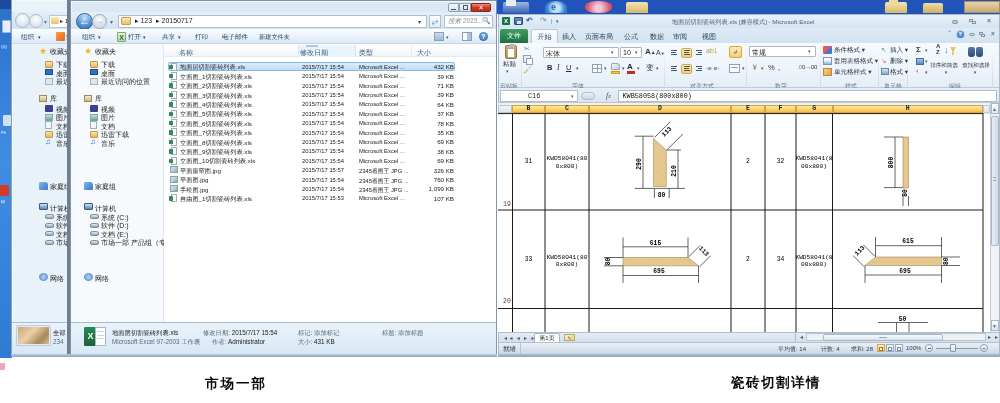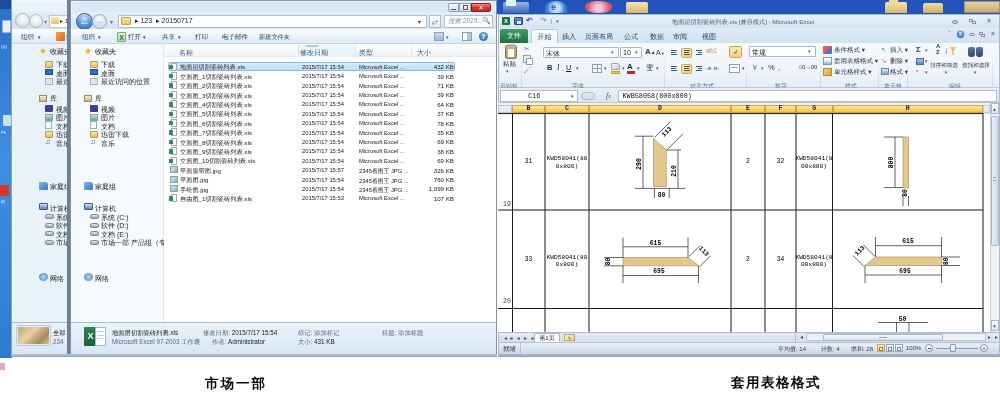--- a/index.html
+++ b/index.html
@@ -667,13 +667,13 @@
       <div style="margin:3px 1.5px 0;border-top:1px solid #4a5a6a;"></div>
     </div>
 <div class="abs" style="left:936px;top:347.5px;width:42px;height:1px;background:#8a9aac;"></div>
 <div class="abs" style="left:955px;top:347.9px;width:1px;height:0;"></div>
 <div class="abs" style="left:950px;top:344px;width:6px;height:8px;background:linear-gradient(180deg,#fbfdfe,#d8e2ec);border:1px solid #8a9aac;border-radius:1px;"></div>
 <div class="abs" style="left:980px;top:344px;width:8px;height:8px;border-radius:50%;border:1px solid #8a9aac;background:linear-gradient(180deg,#fbfdfe,#dce6f0);">
       <div style="text-align:center;font-size:6px;line-height:7px;color:#4a5a6a;">+</div>
     </div>
 <div class="abs" style="left:498px;top:354px;width:502px;height:2.5px;background:linear-gradient(180deg,#aabccd,#8fa6bb);"></div>
 <div class="tx" style="left:236px;top:375px;font-size:13.5px;color:#0a0a0a;font-weight:bold;transform:translateX(-50%);letter-spacing:2px;">市场一部</div>
-<div class="tx" style="left:776px;top:373.5px;font-size:13.5px;color:#0a0a0a;font-weight:bold;transform:translateX(-50%);letter-spacing:1.5px;">套用表格格式</div>
+<div class="tx" style="left:776px;top:373.5px;font-size:13.5px;color:#0a0a0a;font-weight:bold;transform:translateX(-50%);letter-spacing:1.5px;">瓷砖切割详情</div>
 </div>
 </body></html>

